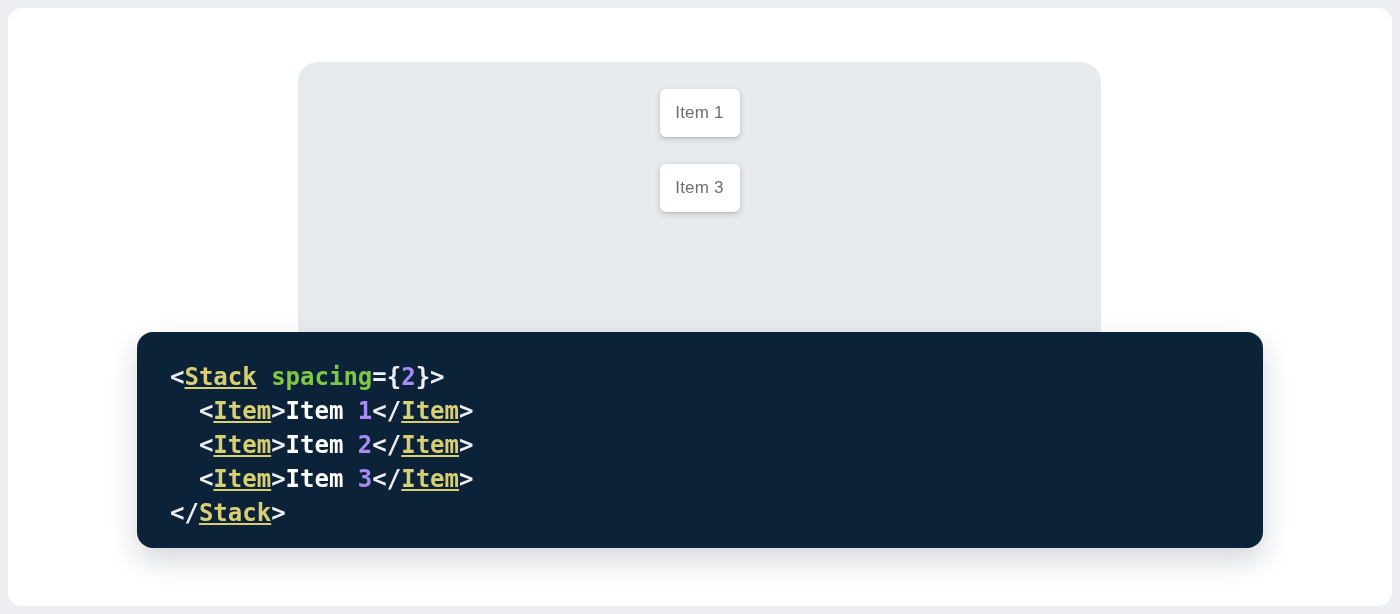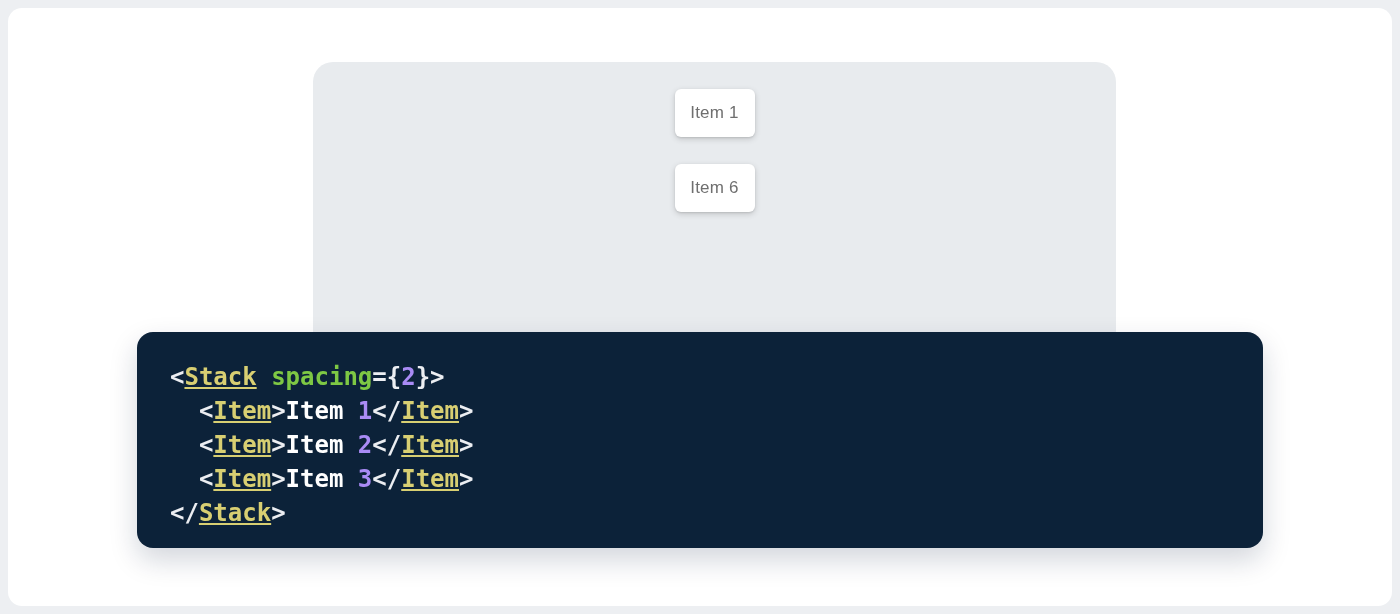--- a/index.html
+++ b/index.html
@@ -13,21 +13,21 @@
   }
   .page {
     position: absolute;
     left: 8px; top: 8px;
     width: 1384px; height: 598px;
     background: var(--card-bg, #FFFFFF);
     border-radius: 14px;
   }
   .demo-panel {
     position: absolute;
-    left: 305px; top: 54px;          
+    left: 290px; top: 54px;          
     width: 803px; height: 340px;
     background: var(--panel-bg, #E8EBEE);
     border-radius: 20px;
     display: flex;
     flex-direction: column;
     align-items: center;
     padding-top: 27px;
     box-sizing: border-box;
     gap: 27px;
   }
@@ -71,20 +71,20 @@
   .tok-punc { color: var(--tok-punc, #ECEEF2); }
   .tok-txt  { color: var(--tok-txt,  #FFFFFF); }
 </style>
 </head>
 <body>
 
 <div class="page">
 
   <div class="demo-panel">
     <div class="item-card">Item 1</div>
-    <div class="item-card">Item 6</div>
+    <div class="item-card">Item 3</div>
   </div>
 
   <div class="code-block">
     <pre class="code"><div class="code-line"><span class="tok-punc">&lt;</span><span class="tok-tag">Stack</span><span class="tok-txt"> </span><span class="tok-attr">spacing</span><span class="tok-punc">={</span><span class="tok-num">2</span><span class="tok-punc">}&gt;</span></div><div class="code-line"><span class="tok-txt">  </span><span class="tok-punc">&lt;</span><span class="tok-tag">Item</span><span class="tok-punc">&gt;</span><span class="tok-txt">Item </span><span class="tok-num">1</span><span class="tok-punc">&lt;/</span><span class="tok-tag">Item</span><span class="tok-punc">&gt;</span></div><div class="code-line"><span class="tok-txt">  </span><span class="tok-punc">&lt;</span><span class="tok-tag">Item</span><span class="tok-punc">&gt;</span><span class="tok-txt">Item </span><span class="tok-num">2</span><span class="tok-punc">&lt;/</span><span class="tok-tag">Item</span><span class="tok-punc">&gt;</span></div><div class="code-line"><span class="tok-txt">  </span><span class="tok-punc">&lt;</span><span class="tok-tag">Item</span><span class="tok-punc">&gt;</span><span class="tok-txt">Item </span><span class="tok-num">3</span><span class="tok-punc">&lt;/</span><span class="tok-tag">Item</span><span class="tok-punc">&gt;</span></div><div class="code-line"><span class="tok-punc">&lt;/</span><span class="tok-tag">Stack</span><span class="tok-punc">&gt;</span></div></pre>
   </div>
 
 </div>
 
 </body></html>

